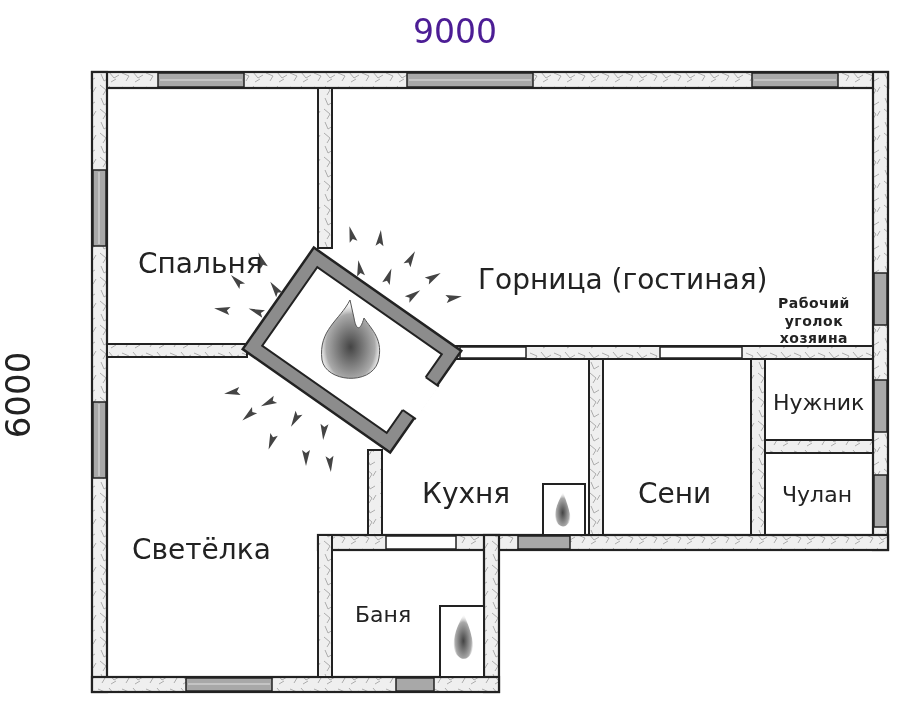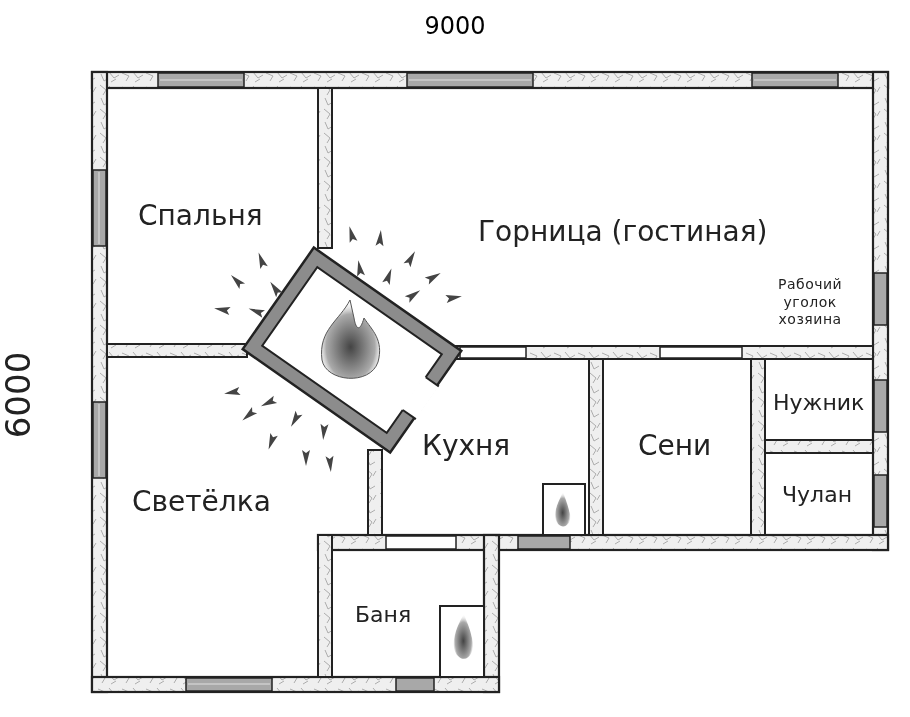--- a/index.html
+++ b/index.html
@@ -1,23 +1,23 @@
 <!DOCTYPE html>
 <html><head>
 <meta charset="utf-8">
 <style>
   html, body { margin: 0; padding: 0; background: #ffffff; }
   body { width: 910px; height: 717px; position: relative; overflow: hidden; font-family: "DejaVu Sans", sans-serif; }
   svg { position: absolute; left: 0; top: 0; }
   .lbl { position: absolute; color: #222; font-family: "DejaVu Sans", sans-serif; white-space: nowrap; }
-  .dim-top { left: 0; width: 910px; top: 12px; text-align: center; font-size: 24px; color: #000000; }
+  .dim-top { left: 0; width: 910px; top: 12px; text-align: center; font-size: 33px; color: #4c1d95; }
   .dim-left { left: 18px; top: 395px; font-size: 34px; transform: translate(-50%, -50%) rotate(-90deg); transform-origin: center; }
-  .room { font-size: 28px; text-align: center; line-height: 1.15; }
+  .room { font-size: 28px; text-align: center; line-height: 1.15; margin-top: 48px; }
   .small { font-size: 22px; }
-  .tiny { font-size: 14px; font-weight: normal; line-height: 1.25; text-align: center; letter-spacing: 0.5px; }
+  .tiny { font-size: 14px; font-weight: bold; line-height: 1.25; text-align: center; letter-spacing: 0.5px; margin-top: 19px; }
 </style>
 </head>
 <body>
 
 <svg width="910" height="717" viewBox="0 0 910 717">
   <defs>
     <pattern id="stone" width="24" height="14" patternUnits="userSpaceOnUse">
       <rect width="24" height="14" fill="#efefef"></rect>
       <path d="M2 3 L9 6 L6 11 M13 2 L18 8 L23 5 M15 12 L20 9" stroke="#9a9a9a" stroke-width="0.8" fill="none"></path>
     </pattern>

